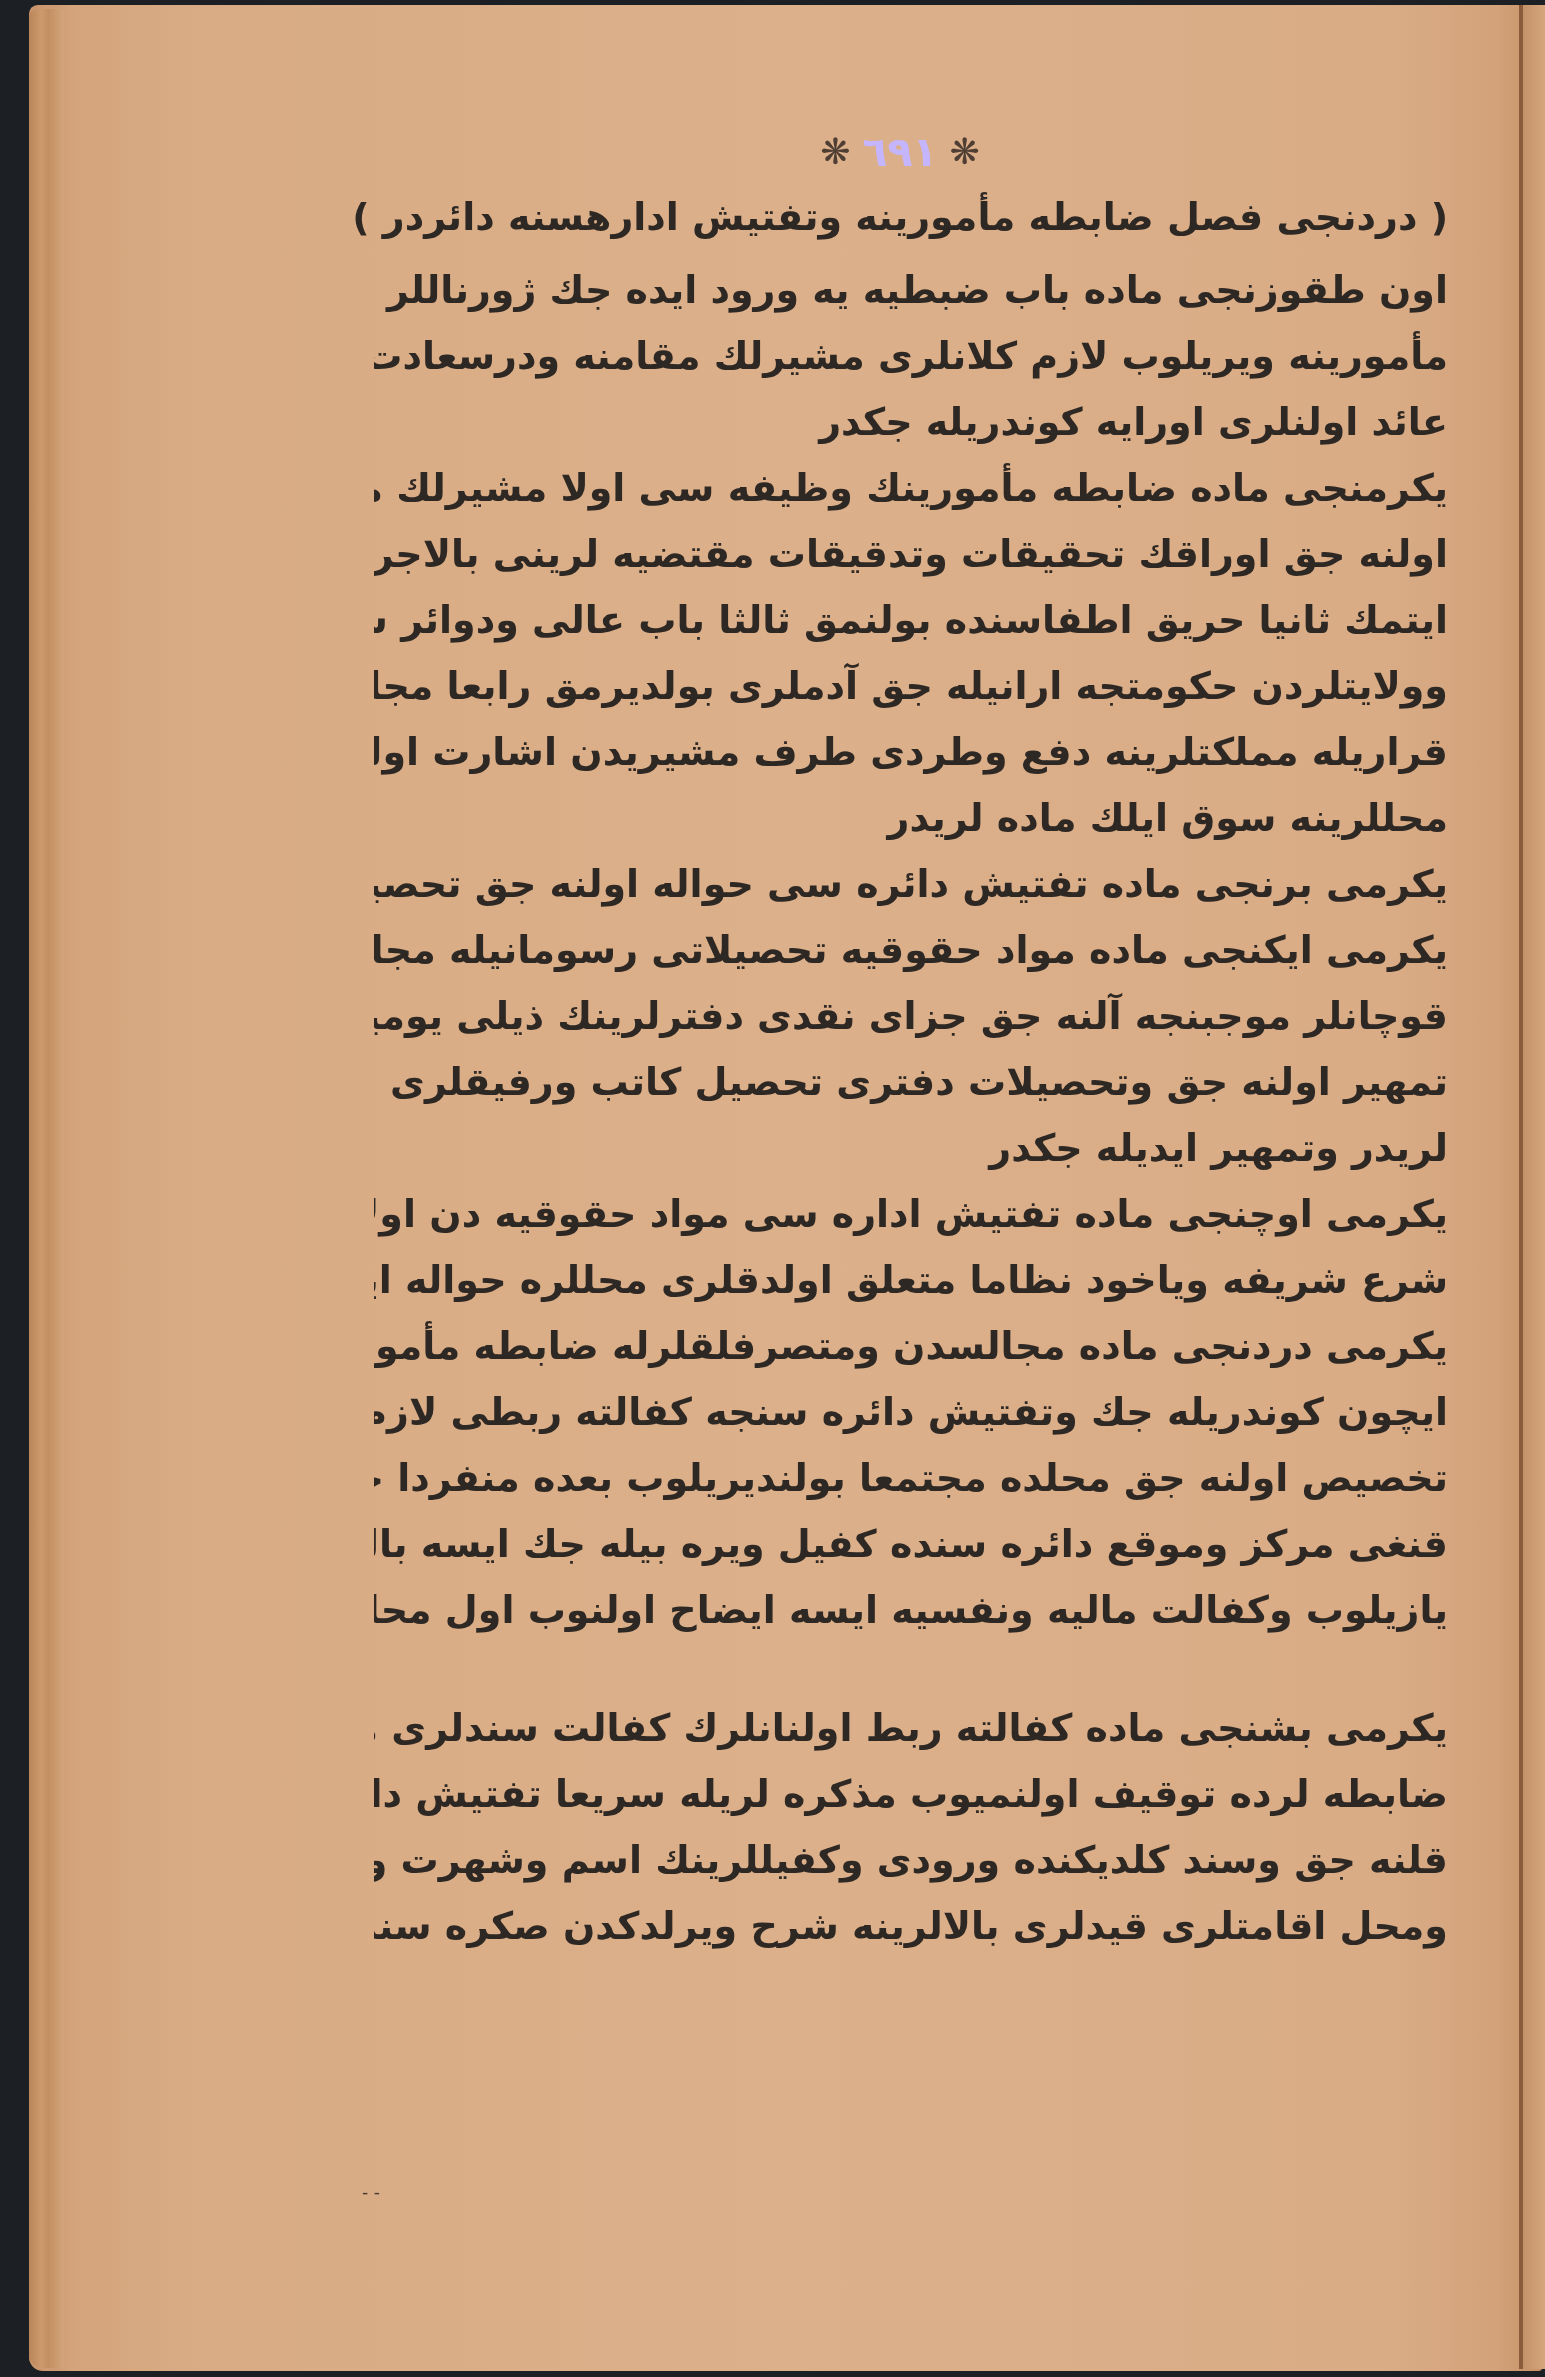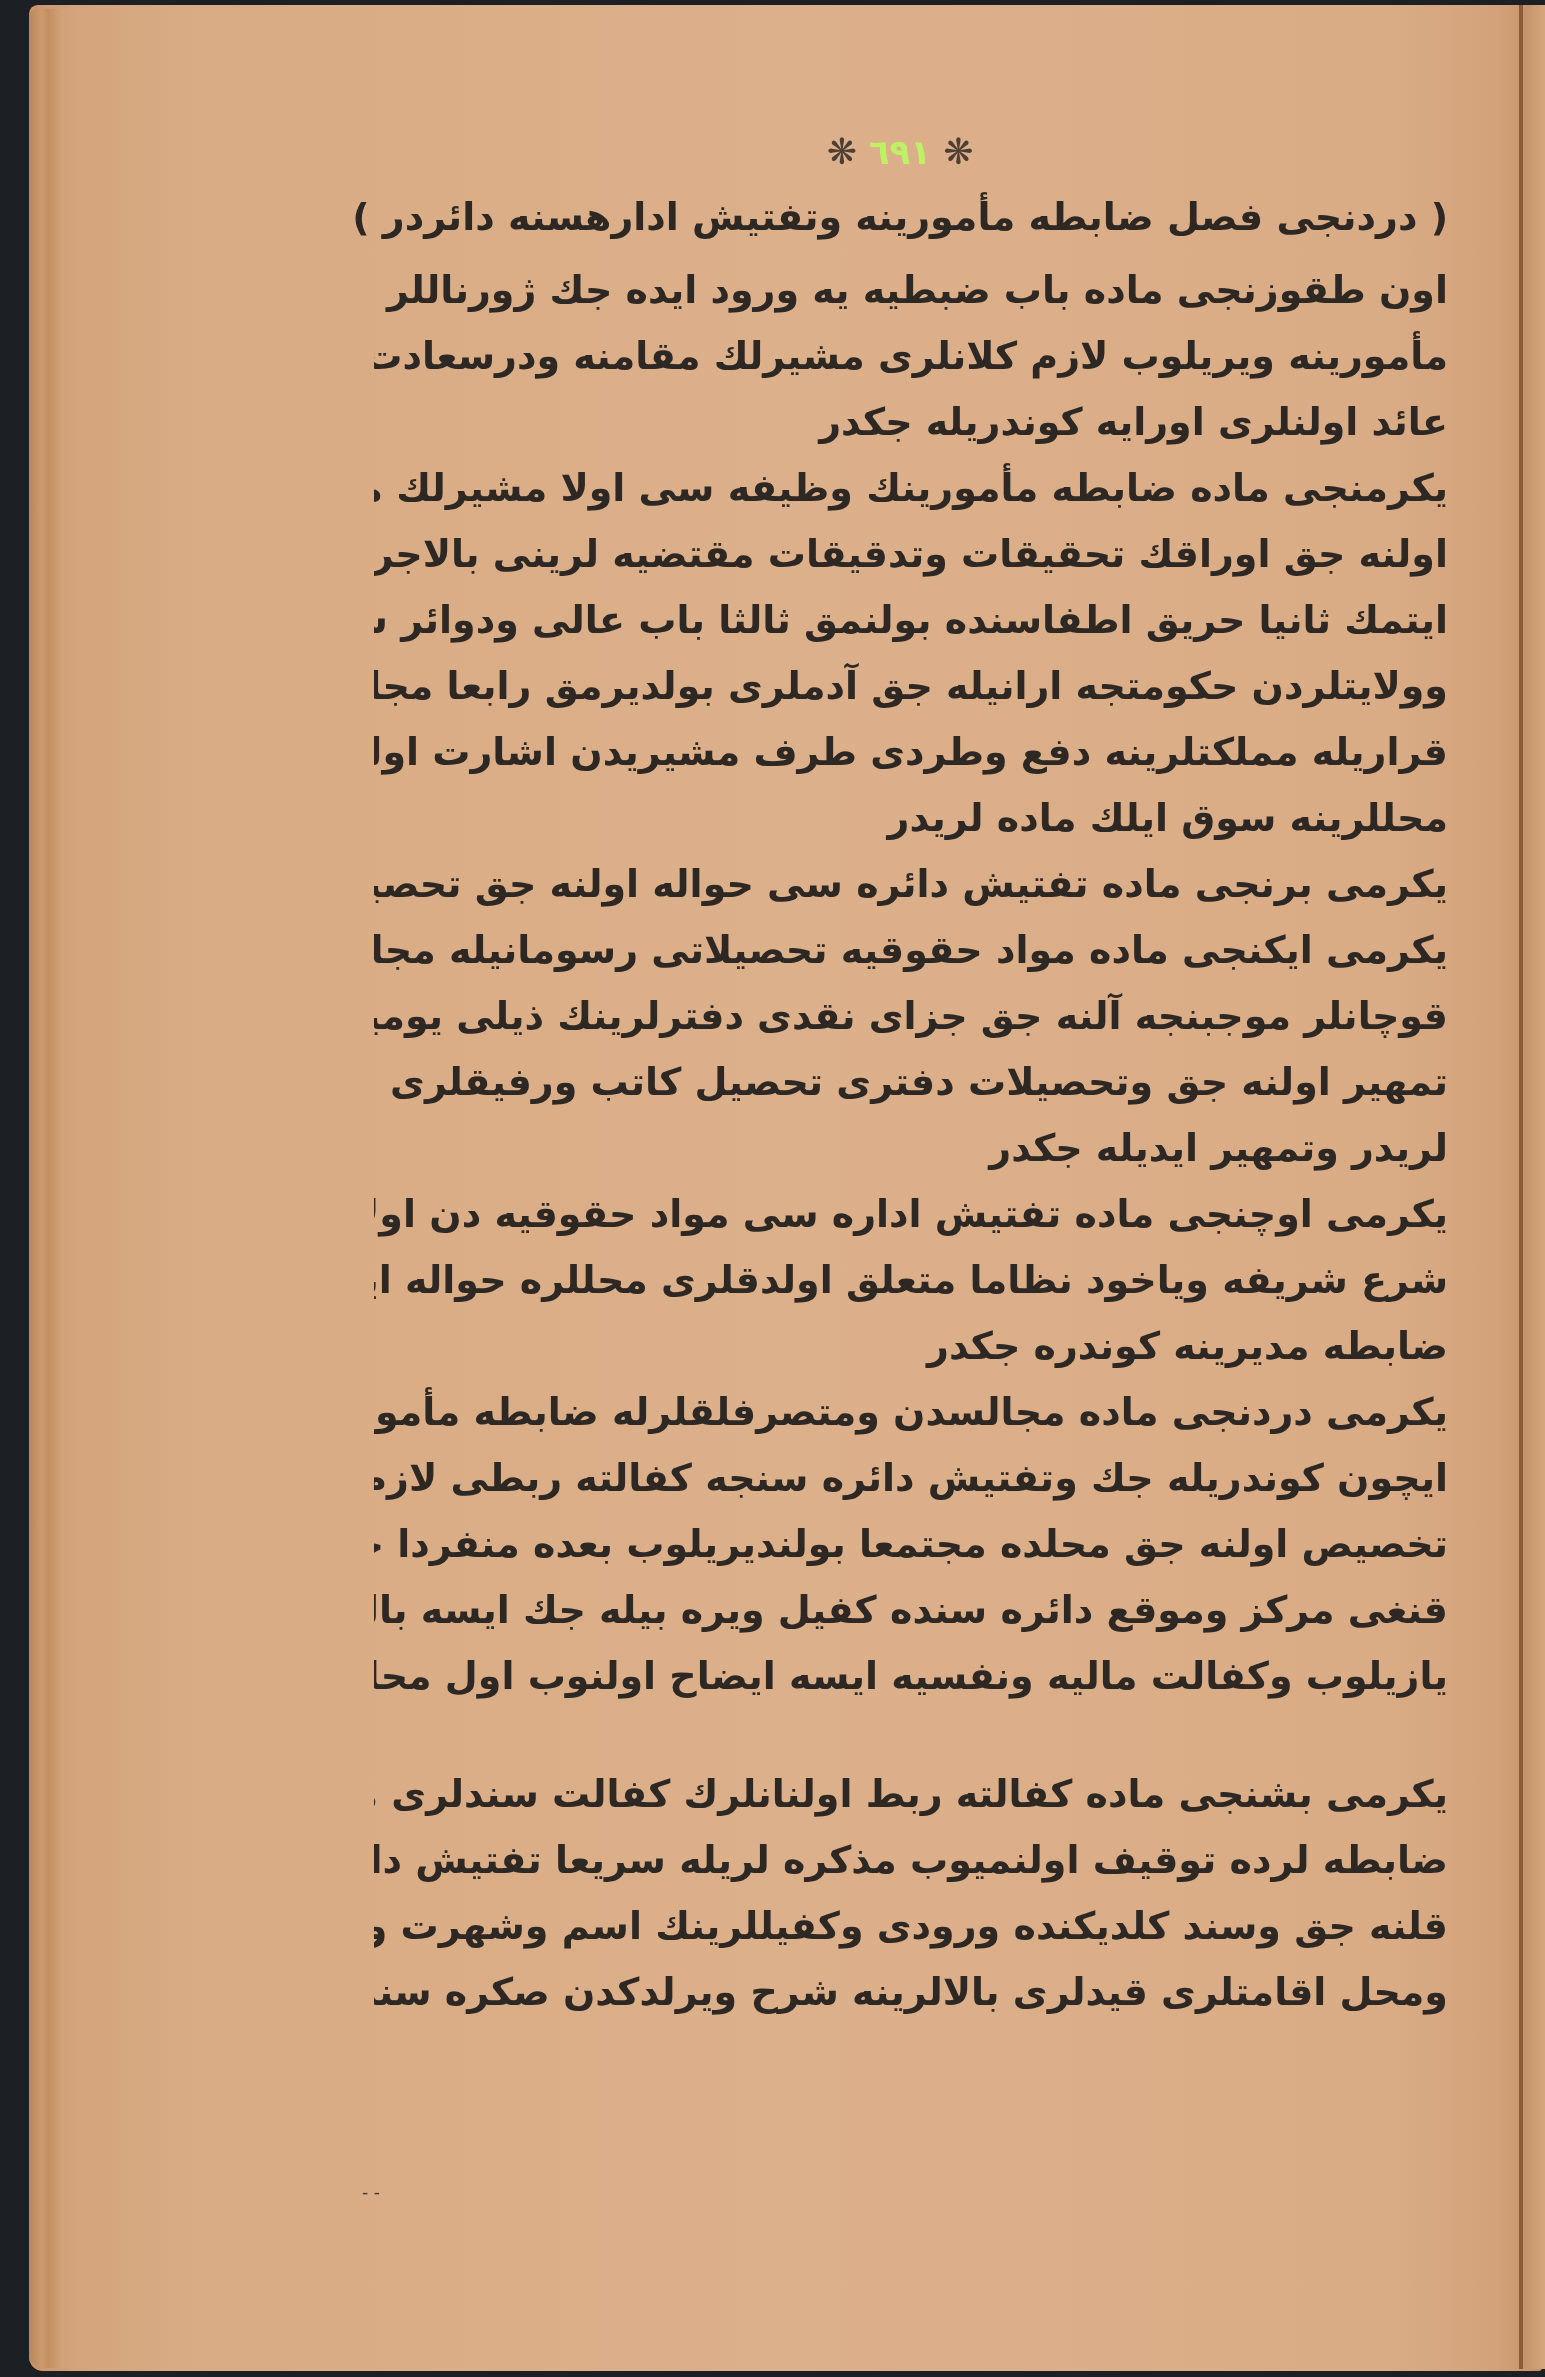--- a/index.html
+++ b/index.html
@@ -63,23 +63,23 @@
       color: #4a3a30;
     }
     .ornament {
       font-family: "DejaVu Sans", sans-serif;
       font-size: 36px;
       color: #4f3e34;
       line-height: 1;
     }
     .page-number {
       font-family: "DejaVu Sans", sans-serif;
-      font-size: 34px;
+      font-size: 41px;
       font-weight: bold;
-      color: #bef264;
+      color: #c4b5fd;
       direction: rtl;
     }
     .text-block {
       position: absolute;
       left: 374px;
       top: 177px;
       width: 1074px;
       direction: rtl;
       color: #2e2824;
       font-family: "DejaVu Sans", sans-serif;
@@ -158,21 +158,20 @@
     <div class="article">
       <div class="line">یکرمی ایکنجی ماده    مواد حقوقیه تحصیلاتی رسومانیله مجالسدن کله جك</div>
       <div class="line">قوچانلر موجبنجه آلنه جق جزای نقدی دفترلرینك ذیلی یومیه هیئتجه</div>
       <div class="line">تمهیر اولنه جق وتحصیلات دفتری تحصیل  کاتب ورفیقلری معرفتیله</div>
       <div class="line last">لریدر وتمهیر ایدیله جکدر</div>
     </div>
 
     <div class="article">
       <div class="line">یکرمی اوچنجی ماده    تفتیش اداره سی مواد حقوقیه دن اولان دعاوی یی</div>
       <div class="line">شرع شریفه ویاخود نظاما متعلق اولدقلری محللره حواله ایتدیرمك اوزره</div>
-      <div class="line last">ضابطه مدیرینه کوندره جکدر</div>
     </div>
 
     <div class="article">
       <div class="line">یکرمی دردنجی ماده    مجالسدن ومتصرفلقلرله ضابطه مأمورینندن کفالت</div>
       <div class="line">ایچون کوندریله جك وتفتیش دائره سنجه کفالته ربطی لازم کله جك کسان</div>
       <div class="line">تخصیص اولنه جق محلده مجتمعا بولندیریلوب بعده منفردا جلب اولنه رق</div>
       <div class="line">قنغی مرکز وموقع دائره سنده کفیل ویره بیله جك ایسه بالتحقیق مذکره سی</div>
       <div class="line">یازیلوب وکفالت مالیه ونفسیه ایسه ایضاح اولنوب اول محله کونده ریله جکدر</div>
     </div>
 

